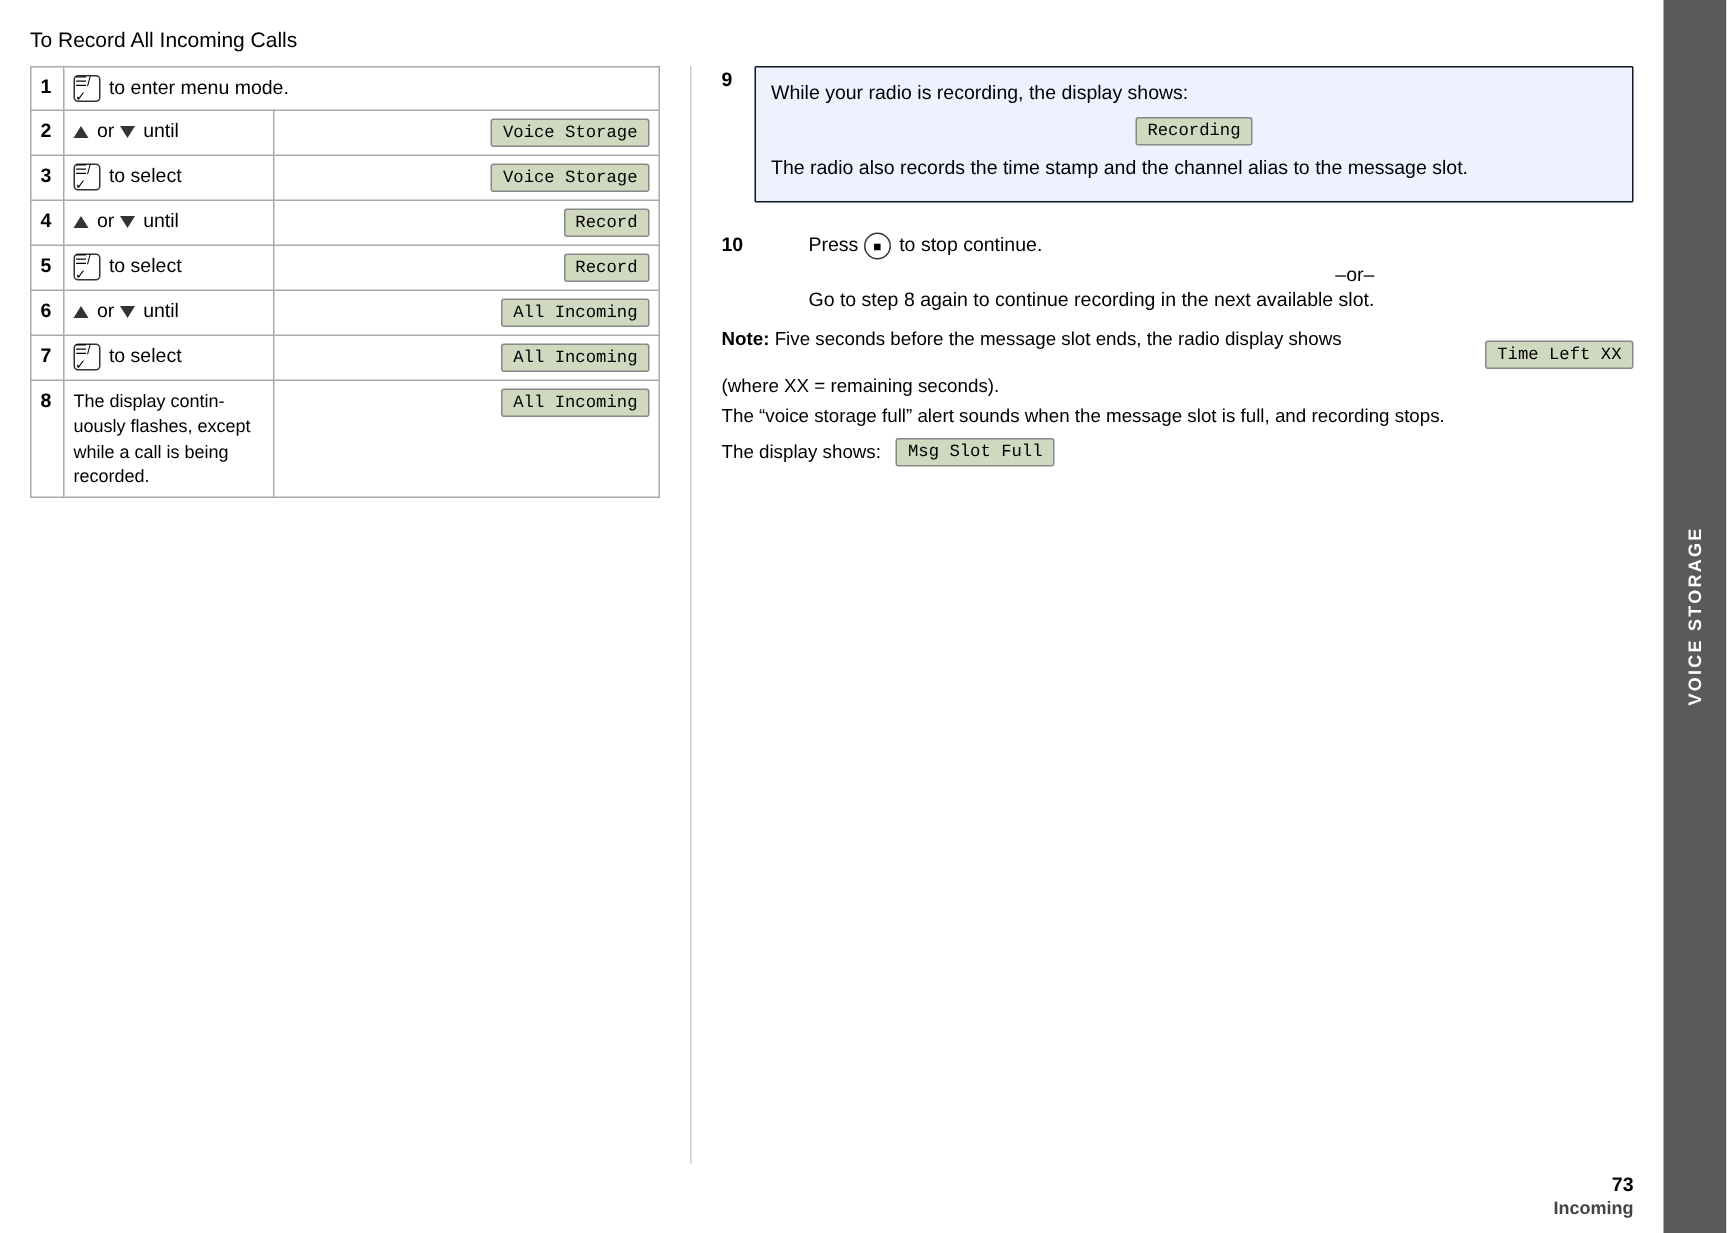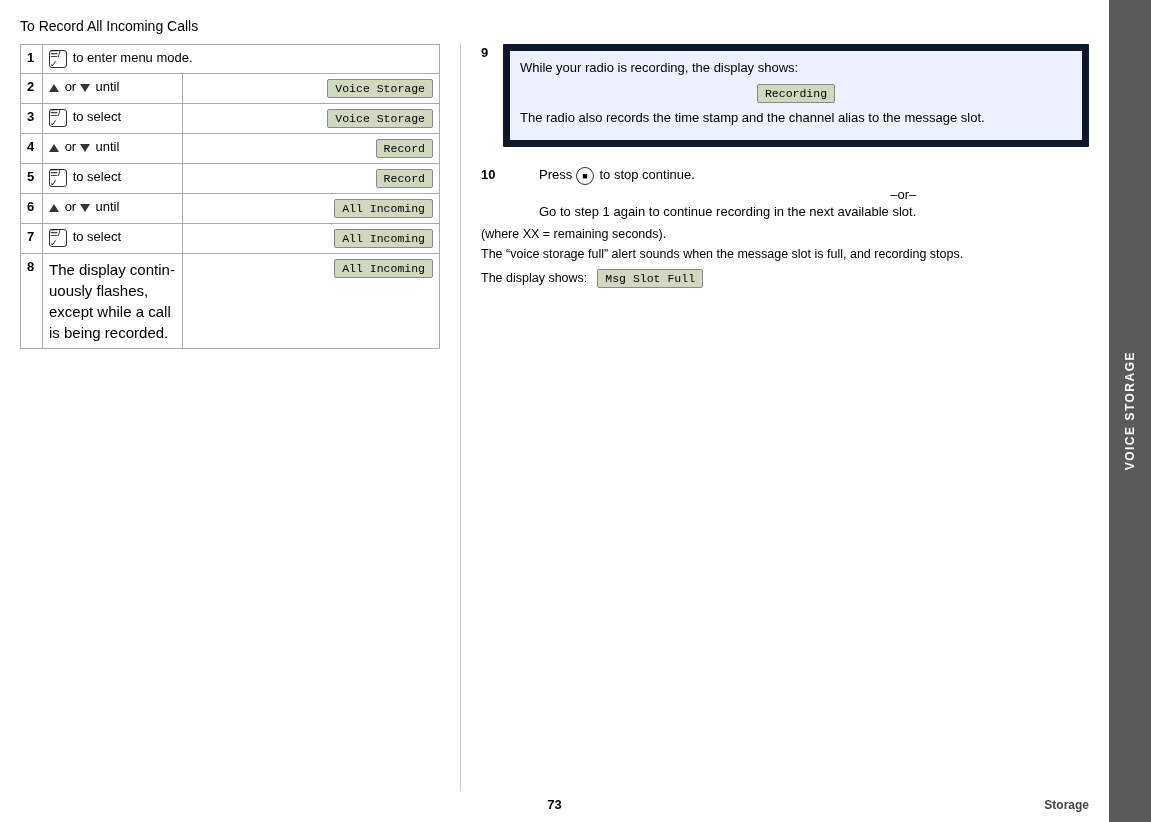--- a/index.html
+++ b/index.html
@@ -162,21 +162,21 @@
       flex: 1;
     }
     .step-block-content p {
       margin-bottom: 4px;
       font-size: 13px;
       line-height: 1.45;
     }
 
     .recording-box {
       background: #eef2ff;
-      border: 7px solid #0f172a;
+      border: 1px solid #0f172a;
       padding: 8px 10px;
       margin-bottom: 10px;
       border-radius: 1px;
     }
 
     .step10-block {
       display: flex;
       margin-bottom: 8px;
       gap: 28px;
     }
@@ -220,20 +220,21 @@
       margin-top: 6px;
     }
 
     
     .bottom-bar {
       display: flex;
       justify-content: space-between;
       align-items: flex-end;
       padding: 6px 0 0 0;
       margin-top: auto;
+      flex-direction: column;
     }
     .page-number {
       font-size: 13px;
       font-weight: bold;
       flex: 1;
       text-align: center;
     }
     .language-label {
       font-size: 12px;
       font-weight: bold;
@@ -328,21 +329,21 @@
               <span class="btn-icon-sq" style="font-size:9px;">☰/✓</span>
               <span> to select</span>
             </td>
             <td class="step-display">
               <span class="lcd-badge">All Incoming</span>
             </td>
           </tr>
 
           <tr>
             <td class="step-num">8</td>
-            <td class="step-action" style="font-size:15px; line-height:1.4;">
+            <td class="step-action" style="font-size:12px; line-height:1.4;">
               The display contin-uously flashes, except while a call is being recorded.
             </td>
             <td class="step-display" style="vertical-align:top; padding-top:5px;">
               <span class="lcd-badge">All Incoming</span>
             </td>
           </tr>
         </tbody>
       </table>
     </div>
 
@@ -363,39 +364,48 @@
 
       <div class="step10-block">
         <div class="step10-num">10</div>
         <div>
           <p>
             Press
             <span class="btn-icon" style="font-size:9px;">■</span>
             <span>to stop continue.</span>
           </p>
           <p style="margin: 2px 0; text-align: right;">–or–</p>
-          <p>Go to step 1 again to continue recording in the next available slot.</p>
+          <p>Go to step 8 again to continue recording in the next available slot.</p>
         </div>
       </div>
 
+      <div class="note-section" style="margin-top:10px;">
+        <div class="note-text">
+          <span class="note-label">Note:</span>
+          <span>Five seconds before the message slot ends, the radio display shows</span>
+        </div>
+        <div>
+          <span class="time-left-badge">Time Left XX</span>
+        </div>
+      </div>
 
       <p style="font-size:12.5px; margin-top:4px;">(where XX = remaining seconds).</p>
       <p style="font-size:12.5px; margin-top:4px; line-height:1.45;">The “voice storage full” alert sounds when the message slot is full, and recording stops.</p>
 
       <div class="display-shows-row">
         <span style="font-size:12.5px;">The display shows:</span>
         <span class="lcd-badge">Msg Slot Full</span>
       </div>
     </div>
   </div>
 
   <div class="bottom-bar">
     <div style="flex:1;"></div>
     <div class="page-number">73</div>
     <div style="flex:1; text-align:right;">
-      <span class="language-label">Storage</span>
+      <span class="language-label">Incoming</span>
     </div>
   </div>
 </div>
 
 <div class="right-sidebar">
   <span class="sidebar-text">VOICE STORAGE</span>
 </div>
 
 </body></html>

